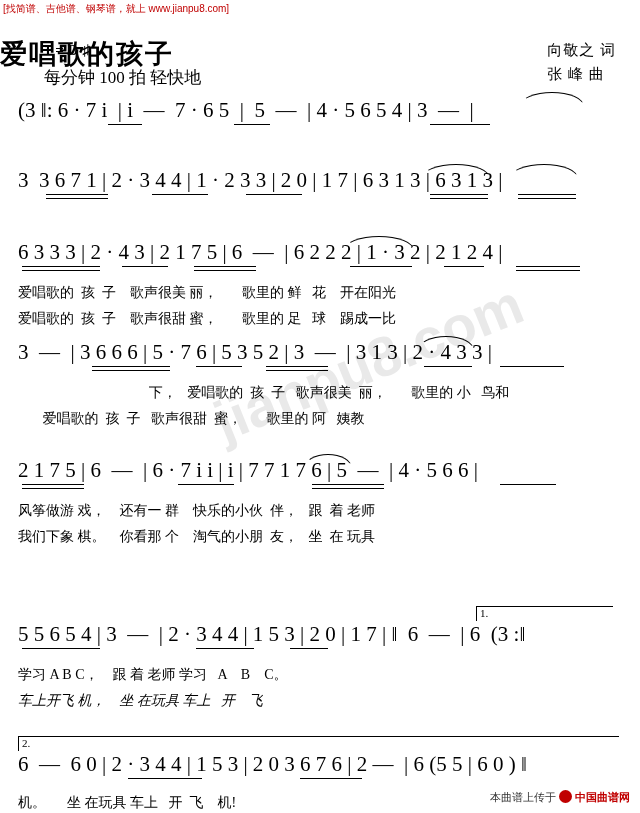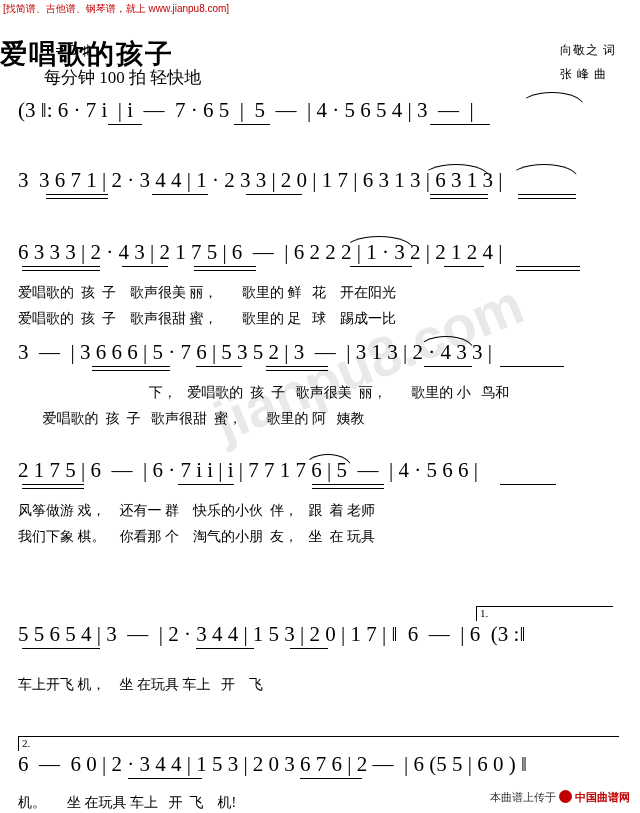--- a/index.html
+++ b/index.html
@@ -57,21 +57,21 @@
     font-family: Liberation Serif, serif;
     font-size: 17px;
     white-space: nowrap;
   }
   .credits {
     position: absolute;
     right: 24px;
     top: 38px;
     text-align: left;
     font-family: "Liberation Serif", serif;
-    font-size: 12px;
+    font-size: 15px;
     line-height: 24px;
     white-space: nowrap;
   }
   .credits div { letter-spacing: 1px; }
 
   
   .watermark {
     position: absolute;
     left: 205px;
     top: 330px;
@@ -242,21 +242,22 @@
   <div class="lyric" style="top:8px;">我们下象 棋。    你看那 个    淘气的小朋  友，   坐  在 玩具</div>
 </div>
 
 <div class="system" style="top:604px;">
   <div class="volta" style="left:476px; top:2px; width:136px;"></div>
   <div class="volta-label" style="left:480px; top:3px;">1.</div>
   <div class="notes" style="padding-top:18px;">5 5 6 5 4 | 3  —  | 2 · 3 4 4 | 1 5 3 | 2 0 | 1 7 | ‖  6  —  | 6  (3 :‖</div>
   <div class="beam" style="left:22px; top:44px; width:78px;"></div>
   <div class="beam" style="left:196px; top:44px; width:58px;"></div>
   <div class="beam" style="left:290px; top:44px; width:38px;"></div>
-  <div class="lyric" style="top:14px;">车上开飞 机，    坐 在玩具 车上   开    飞</div>
+  <div class="lyric" style="top:4px;">学习 A B C，    跟 着 老师 学习   A    B    C。</div>
+  <div class="lyric" style="top:8px;font-style:italic;">车上开飞 机，    坐 在玩具 车上   开    飞</div>
 </div>
 
 <div class="system" style="top:736px;">
   <div class="volta" style="left:18px; top:0px; width:600px;"></div>
   <div class="volta-label" style="left:22px; top:1px;">2.</div>
   <div class="notes" style="padding-top:16px;">6  —  6 0 | 2 · 3 4 4 | 1 5 3 | 2 0 3 6 7 6 | 2 —  | 6 (5 5 | 6 0 ) ‖</div>
   <div class="beam" style="left:128px; top:42px; width:74px;"></div>
   <div class="beam" style="left:300px; top:42px; width:62px;"></div>
   <div class="lyric" style="top:2px;">机。      坐 在玩具 车上   开  飞    机!</div>
 </div>

